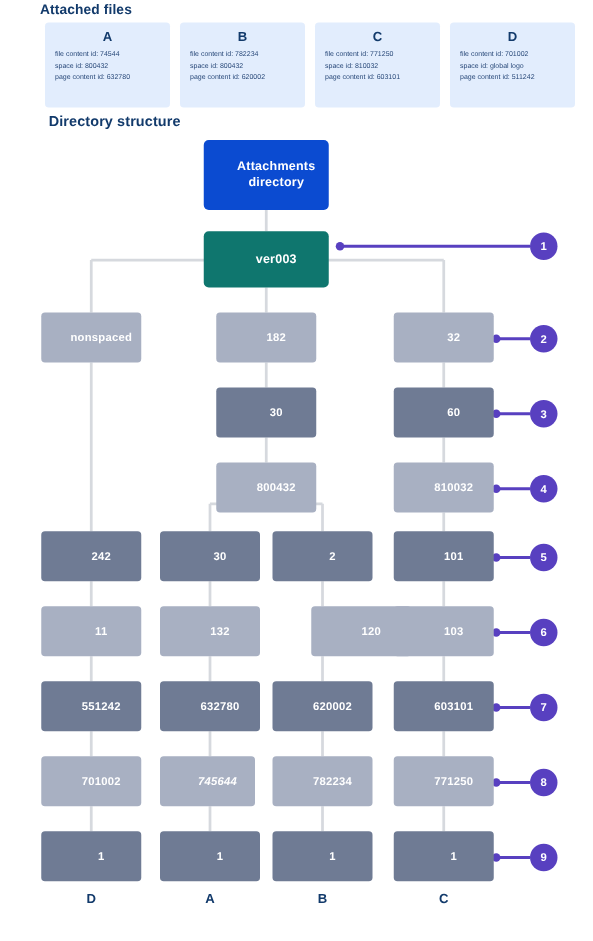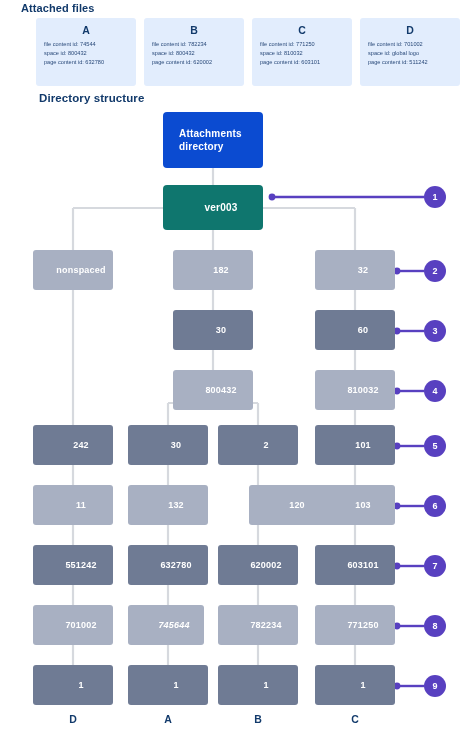--- a/index.html
+++ b/index.html
@@ -13,21 +13,21 @@
   }
 
   
   .section-title {
     position: absolute;
     font-size: 11px;
     font-weight: bold;
     color: #123a6b;
     letter-spacing: 0.1px;
   }
-  #title-attached { left: 21px; top: 2px; text-align: right; }
+  #title-attached { left: 32px; top: 2px; text-align: right; }
   #title-directory { left: 29px; top: 92px; font-size: 11.5px; margin-left: 10px; }
 
   
   .cards { position: absolute; left: 36px; top: 18px; display: flex; gap: 8px; }
   .file-card {
     width: 100px;
     height: 68px;
     background: #e2edfd;
     border-radius: 3px;
     padding: 6px 6px 0 6px;
@@ -58,20 +58,21 @@
   .node {
     position: absolute;
     border-radius: 3px;
     display: flex;
     align-items: center;
     justify-content: center;
     color: #ffffff;
     font-size: 9px;
     font-weight: bold;
     letter-spacing: 0.2px;
+    text-align: center;
     padding-left: 16px;
   }
   .node.root {
     background: #0b4bd1;
     font-size: 10px;
     line-height: 13px;
     border-radius: 4px;
   }
   .node.ver { background: #0f766e; font-size: 10px; border-radius: 4px; }
   .node.light { background: #a8b0c2; }

